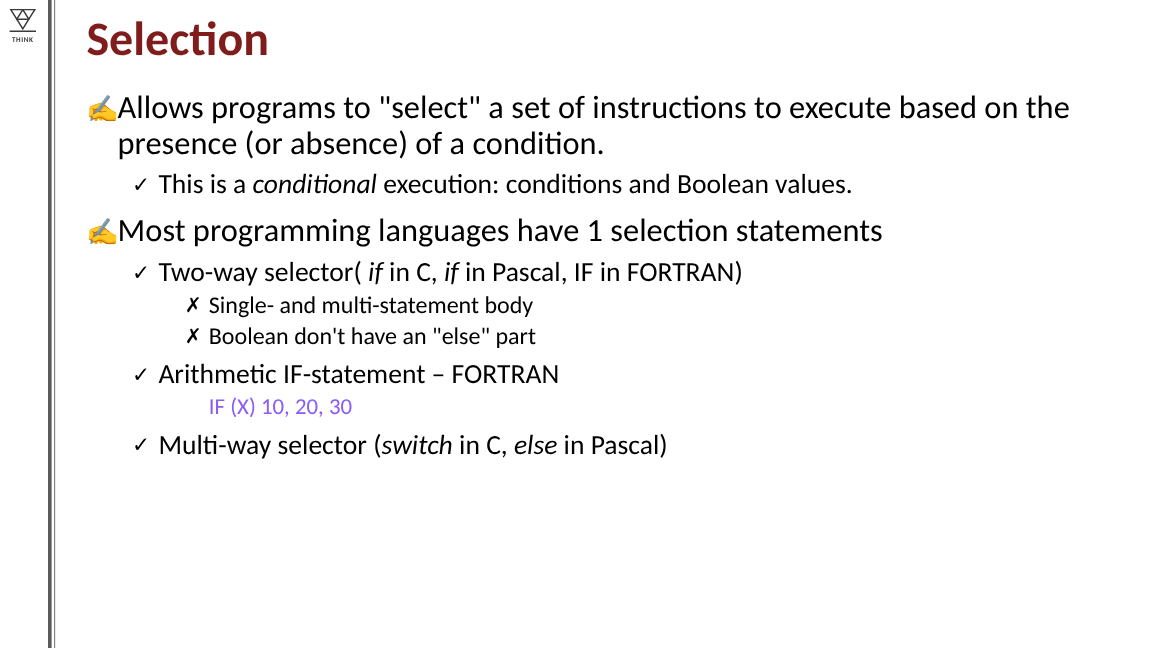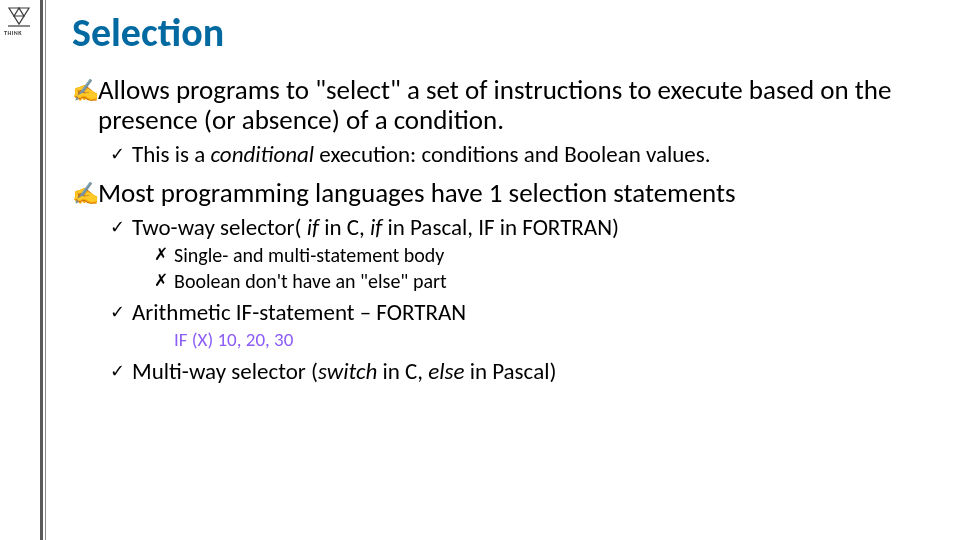--- a/index.html
+++ b/index.html
@@ -27,39 +27,40 @@
   .rail-line-inner {
     position: absolute;
     left: 45px; top: 0;
     width: 1px; height: 540px;
     background: #888;
   }
   .logo {
     position: absolute;
     left: 4px; top: 6px;
     width: 30px;
+    text-align: center;
     color: #3a3a3a;
   }
   .logo svg { display: block; margin: 0 auto; }
   .logo-label {
     font-size: 6px;
     letter-spacing: 0.5px;
     margin-top: 1px;
     font-weight: bold;
     color: #3a3a3a;
   }
   .slide {
     position: absolute;
     left: 72px; top: 0;
     width: 870px; height: 540px;
   }
   .title {
     font-size: 40px;
     font-weight: 700;
-    color: #0369a1;
+    color: #7f1d1d;
     margin-top: 8px;
     margin-bottom: 18px;
   }
   .l1 {
     display: flex;
     font-size: 27px;
     line-height: 1.12;
     margin: 6px 0 2px 0;
     color: #000;
   }

